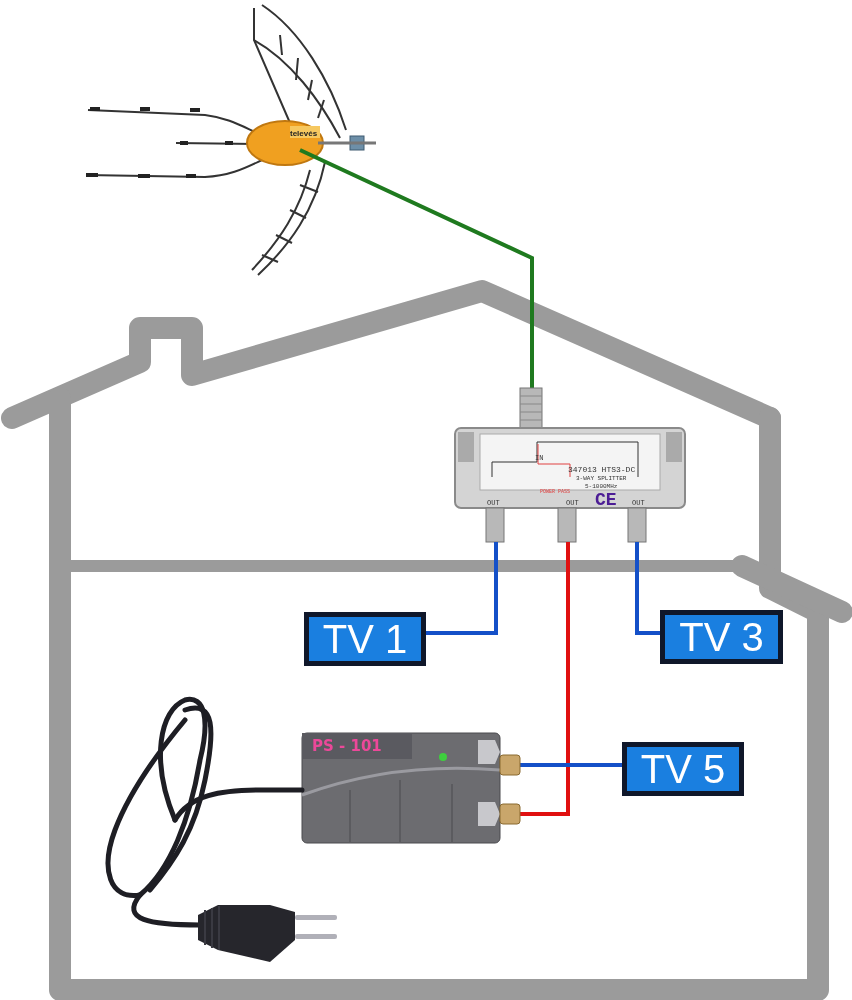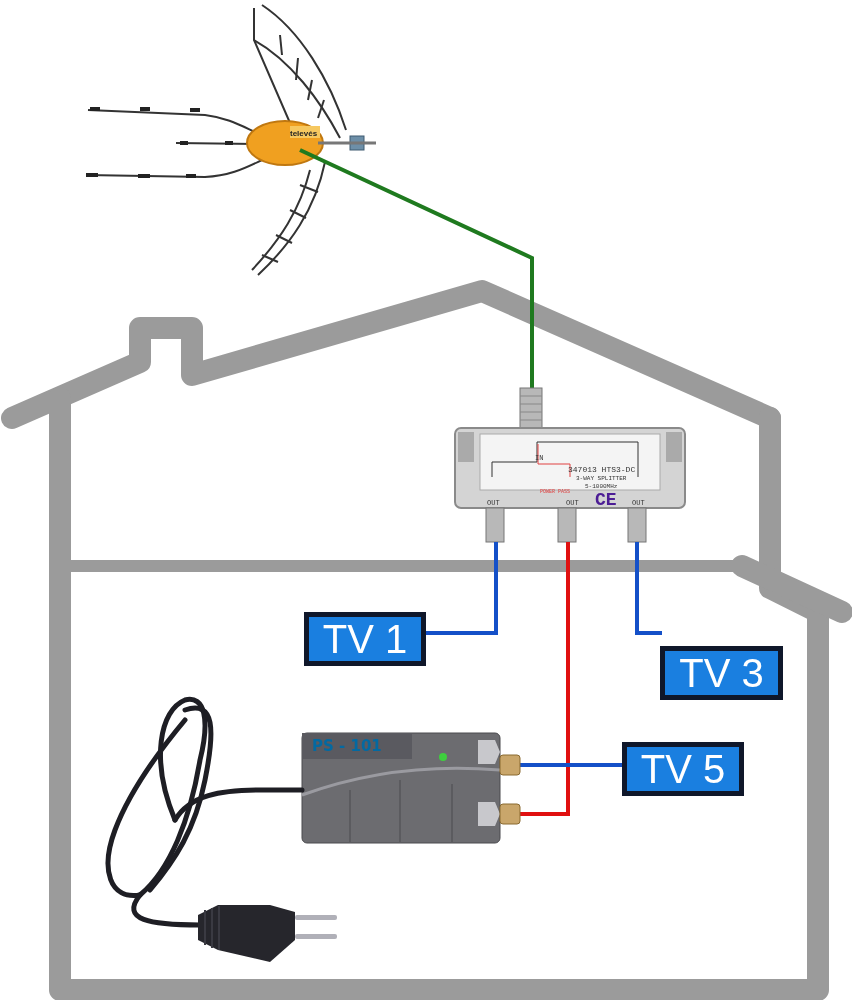--- a/index.html
+++ b/index.html
@@ -1,19 +1,19 @@
 <!DOCTYPE html>
 <html><head>
 <meta charset="utf-8">
 <style>
   html,body{margin:0;padding:0;background:#ffffff;}
   body{width:852px;height:1000px;position:relative;overflow:hidden;font-family:"Liberation Sans",sans-serif;}
   svg{position:absolute;left:0;top:0;}
   .tv-label{position:absolute;background:#1a7fe0;color:#ffffff;font-family:"Liberation Sans",sans-serif;font-size:40px;line-height:44px;text-align:center;border:5px solid #0f172a;}
-  .ps-label{position:absolute;color:#0369a1;font-family:"DejaVu Sans",sans-serif;font-weight:bold;font-size:15px;}
+  .ps-label{position:absolute;color:#ec4899;font-family:"DejaVu Sans",sans-serif;font-weight:bold;font-size:15px;}
   .split-text{position:absolute;font-family:Liberation Mono, monospace;color:#333;margin-top:20px;}
 </style>
 </head>
 <body>
 
 <svg width="852" height="1000" viewBox="0 0 852 1000">
 
   <g fill="none" stroke="#9b9b9b" stroke-width="22" stroke-linejoin="round" stroke-linecap="round">
     <polyline points="12,418 140,362 140,328 192,328 192,375 482,291 770,418"></polyline>
     <polyline points="60,398 60,990 818,990 818,612 770,588 770,418"></polyline>
@@ -126,13 +126,13 @@
 <div class="split-text" style="left:540px;top:469px;font-size:5px;color:#e04040;">POWER PASS</div>
 <div class="split-text" style="left:595px;top:470px;font-size:18px;font-weight:bold;color:#4c1d95;">CE</div>
 <div class="split-text" style="left:487px;top:479px;font-size:7px;">OUT</div>
 <div class="split-text" style="left:566px;top:479px;font-size:7px;">OUT</div>
 <div class="split-text" style="left:632px;top:479px;font-size:7px;">OUT</div>
 
 <div class="ps-label" style="left:312px;top:737px;">PS - 101</div>
 
 <div class="tv-label" style="left:304px;top:612px;width:112px;">TV 1</div>
 <div class="tv-label" style="left:622px;top:742px;width:112px;">TV 5</div>
-<div class="tv-label" style="left:660px;top:610px;width:113px;margin-top:36px;">TV 3</div>
+<div class="tv-label" style="left:660px;top:610px;width:113px;">TV 3</div>
 
 </body></html>

